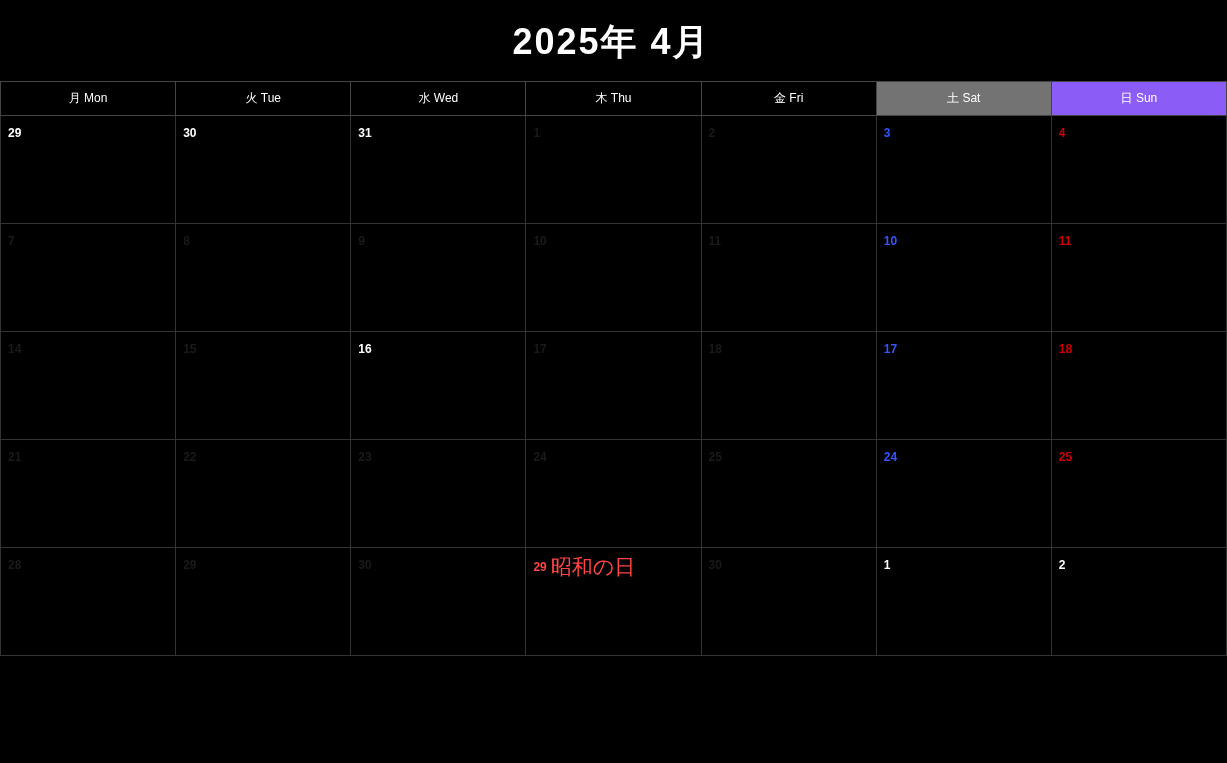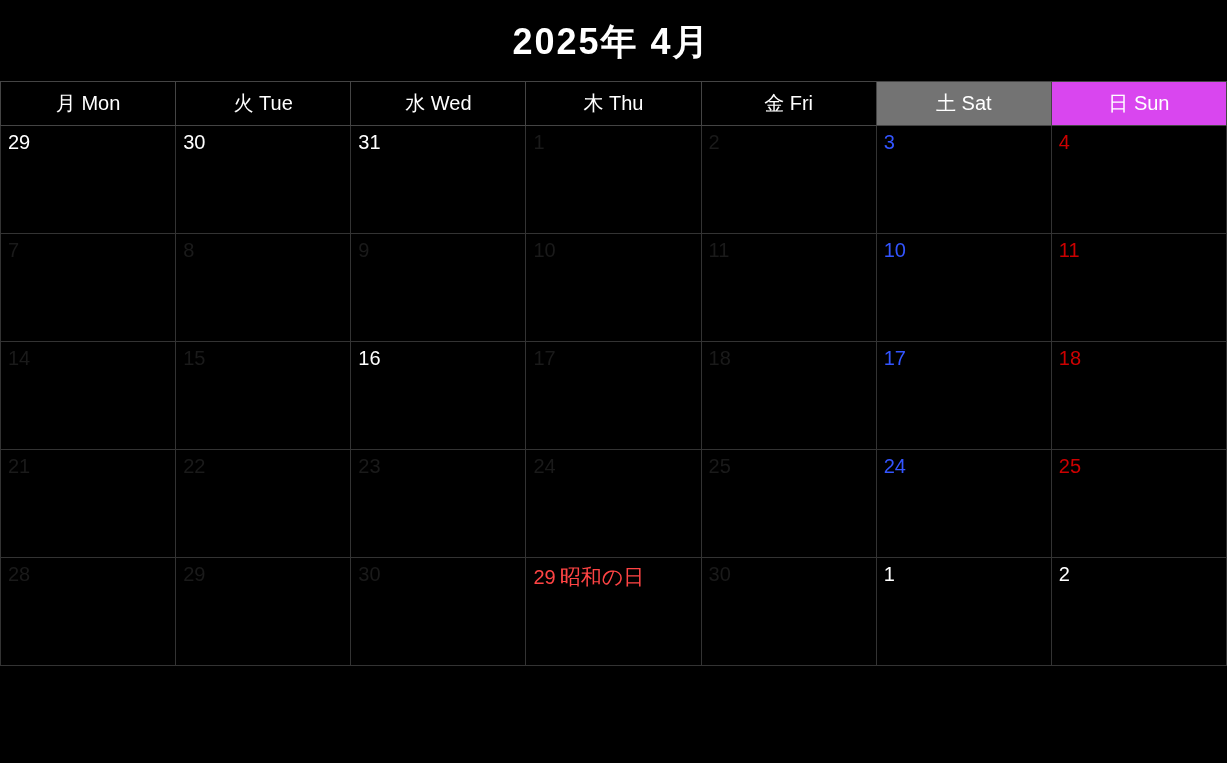--- a/index.html
+++ b/index.html
@@ -19,46 +19,46 @@
       color: #fff;
       letter-spacing: 2px;
     }
     .calendar {
       width: 100%;
       border-collapse: collapse;
     }
     .calendar th {
       border: 1px solid #444;
       padding: 8px 16px;
-      font-size: 20px;
+      font-size: 12px;
       font-weight: normal;
       text-align: center;
       background: #000;
       color: #fff;
     }
     .calendar th.sat {
       background: #737373;
       color: #fff;
     }
     .calendar th.sun {
-      background: #d946ef;
+      background: #8b5cf6;
       color: #fff;
     }
     .calendar td {
       border: 1px solid #333;
       width: 175px;
       height: 108px;
       vertical-align: top;
       padding: 5px 7px;
       background: #000;
       font-size: 18px;
     }
     .calendar td .day-num {
-      font-size: 20px;
-      font-weight: normal;
+      font-size: 12px;
+      font-weight: bold;
     }
     .calendar td .holiday-name {
       font-size: 21px;
       color: #ff4444;
       margin-left: 4px;
     }
     .day-row {
       display: flex;
       align-items: center;
     }

